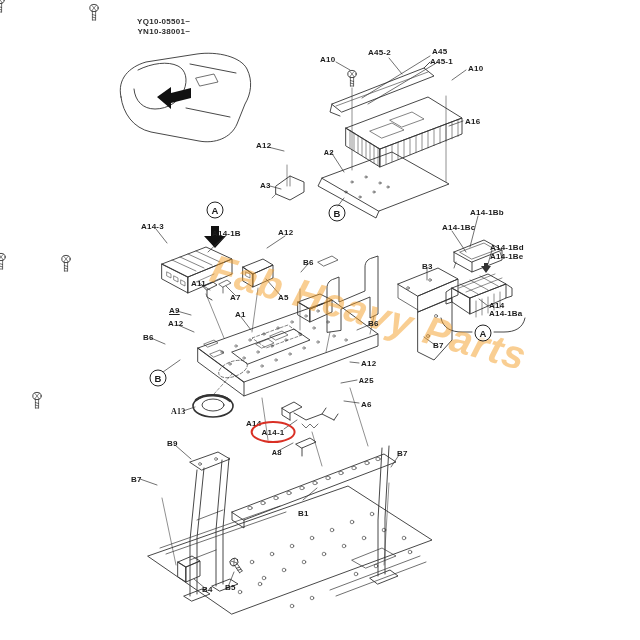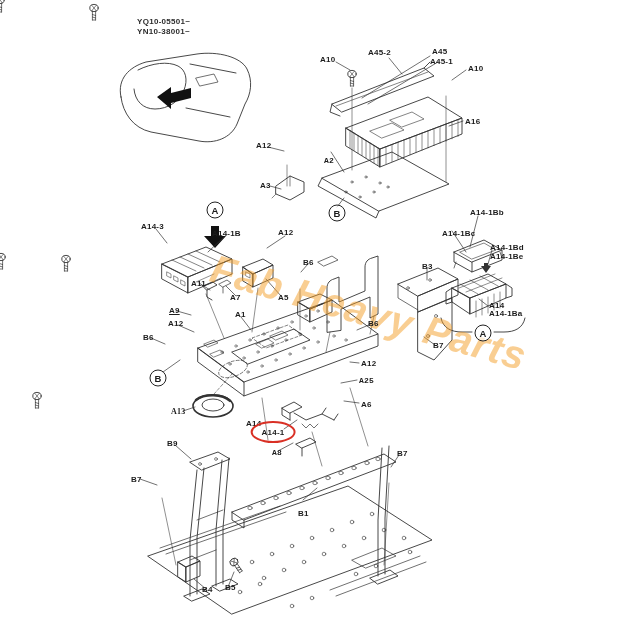--- a/index.html
+++ b/index.html
@@ -1,20 +1,20 @@
 <!DOCTYPE html>
 <html><head>
 <meta charset="utf-8">
 <style>
   html,body{margin:0;padding:0;background:#fff;}
   .canvas{position:relative;width:640px;height:640px;background:#fff;overflow:hidden;
           font-family:"Liberation Sans",sans-serif;}
   .canvas svg{position:absolute;left:0;top:0;}
   .hdr{position:absolute;left:137px;top:17px;font:600 8px/10px "Liberation Sans",sans-serif;
-       color:#2d2d2d;letter-spacing:.3px;}
+       color:#2d2d2d;letter-spacing:.3px;text-align:right;}
   .watermark{position:absolute;left:205px;top:295px;width:360px;transform:rotate(16deg);
        font:bold italic 40px/44px "Liberation Sans",sans-serif;letter-spacing:1px;
        opacity:.8;pointer-events:none;white-space:nowrap;}
   .lbl{position:absolute;font:bold 8px/9px "Liberation Sans",sans-serif;color:#1c1c1c;
        letter-spacing:.2px;white-space:nowrap;z-index:5;}
   .lbl.circle{width:15px;height:15px;border:1.4px solid #222;border-radius:50%;
        display:flex;align-items:center;justify-content:center;font-size:9.5px;
        transform:translate(-50%,-50%);background:rgba(255,255,255,.65);}
   .lbl.highlight{border:2.4px solid #d93025;border-radius:50%;padding:5px 9px 4px 9px;
        transform:translate(-50%,-50%);background:transparent;z-index:6;}
@@ -279,21 +279,21 @@
   <div class="watermark" style="color: rgba(243, 157, 35, 0.62);">Fab Heavy Parts</div>
 
   <div id="labels-layer">
       <div class="lbl" style="left: 320px; top: 55px; color: rgb(28, 28, 28);">A10</div>
       <div class="lbl" style="left: 368px; top: 48px; color: rgb(28, 28, 28);">A45-2</div>
       <div class="lbl" style="left: 432px; top: 47px; color: rgb(28, 28, 28);">A45</div>
       <div class="lbl" style="left: 430px; top: 57px; color: rgb(28, 28, 28);">A45-1</div>
       <div class="lbl" style="left: 468px; top: 64px; color: rgb(28, 28, 28);">A10</div>
       <div class="lbl" style="left: 465px; top: 117px; color: rgb(28, 28, 28);">A16</div>
       <div class="lbl" style="left: 256px; top: 141px; color: rgb(28, 28, 28);">A12</div>
-      <div class="lbl" style="left: 324px; top: 156px; color: rgb(28, 28, 28); font-family: Liberation Mono, monospace;">A2</div>
+      <div class="lbl" style="left: 324px; top: 148px; color: rgb(28, 28, 28); font-family: Liberation Mono, monospace;">A2</div>
       <div class="lbl" style="left: 260px; top: 181px; color: rgb(28, 28, 28);">A3</div>
       <div class="lbl" style="left: 141px; top: 222px; color: rgb(28, 28, 28);">A14-3</div>
       <div class="lbl" style="left: 212px; top: 229px; color: rgb(28, 28, 28);">A14-1B</div>
       <div class="lbl" style="left: 278px; top: 228px; color: rgb(28, 28, 28);">A12</div>
       <div class="lbl" style="left: 191px; top: 279px; color: rgb(28, 28, 28);">A11</div>
       <div class="lbl" style="left: 230px; top: 293px; color: rgb(28, 28, 28);">A7</div>
       <div class="lbl" style="left: 278px; top: 293px; color: rgb(28, 28, 28);">A5</div>
       <div class="lbl" style="left: 303px; top: 258px; color: rgb(28, 28, 28);">B6</div>
       <div class="lbl" style="left: 169px; top: 306px; color: rgb(28, 28, 28); text-decoration: underline;">A9</div>
       <div class="lbl" style="left: 168px; top: 319px; color: rgb(28, 28, 28);">A12</div>
@@ -308,21 +308,21 @@
       <div class="lbl" style="left: 171px; top: 407px; color: rgb(28, 28, 28); font-family: Liberation Serif, serif;">A13</div>
       <div class="lbl" style="left: 246px; top: 419px; color: rgb(28, 28, 28);">A14</div>
       <div class="lbl" style="left: 272px; top: 448px; color: rgb(28, 28, 28); font-family: Liberation Mono, monospace;">A8</div>
       <div class="lbl" style="left: 167px; top: 439px; color: rgb(28, 28, 28);">B9</div>
       <div class="lbl" style="left: 131px; top: 475px; color: rgb(28, 28, 28);">B7</div>
       <div class="lbl" style="left: 298px; top: 497px; color: rgb(28, 28, 28); margin-top: 12px;">B1</div>
       <div class="lbl" style="left: 397px; top: 449px; color: rgb(28, 28, 28);">B7</div>
       <div class="lbl" style="left: 202px; top: 585px; color: rgb(28, 28, 28);">B4</div>
       <div class="lbl" style="left: 225px; top: 583px; color: rgb(28, 28, 28);">B5</div>
       <div class="lbl" style="left: 470px; top: 208px; color: rgb(28, 28, 28);">A14-1Bb</div>
-      <div class="lbl" style="left: 442px; top: 229px; color: rgb(28, 28, 28); text-align: right;">A14-1Bc</div>
+      <div class="lbl" style="left: 442px; top: 223px; color: rgb(28, 28, 28); text-align: right;">A14-1Bc</div>
       <div class="lbl" style="left: 490px; top: 243px; color: rgb(28, 28, 28);">A14-1Bd</div>
       <div class="lbl" style="left: 490px; top: 252px; color: rgb(28, 28, 28); text-align: center;">A14-1Be</div>
       <div class="lbl" style="left: 489px; top: 301px; color: rgb(28, 28, 28);">A14</div>
       <div class="lbl" style="left: 489px; top: 309px; color: rgb(28, 28, 28);">A14-1Ba</div>
       <div class="lbl circle" style="left: 215px; top: 210px; color: rgb(28, 28, 28);">A</div>
       <div class="lbl circle" style="left: 337px; top: 213px; color: rgb(28, 28, 28);">B</div>
       <div class="lbl circle" style="left: 158px; top: 378px; color: rgb(28, 28, 28);">B</div>
       <div class="lbl circle" style="left: 483px; top: 333px; color: rgb(28, 28, 28);">A</div>
       <div class="lbl highlight" style="left: 273px; top: 432px; color: rgb(28, 28, 28); border-color: rgb(217, 48, 37);">A14-1</div>
     </div>

